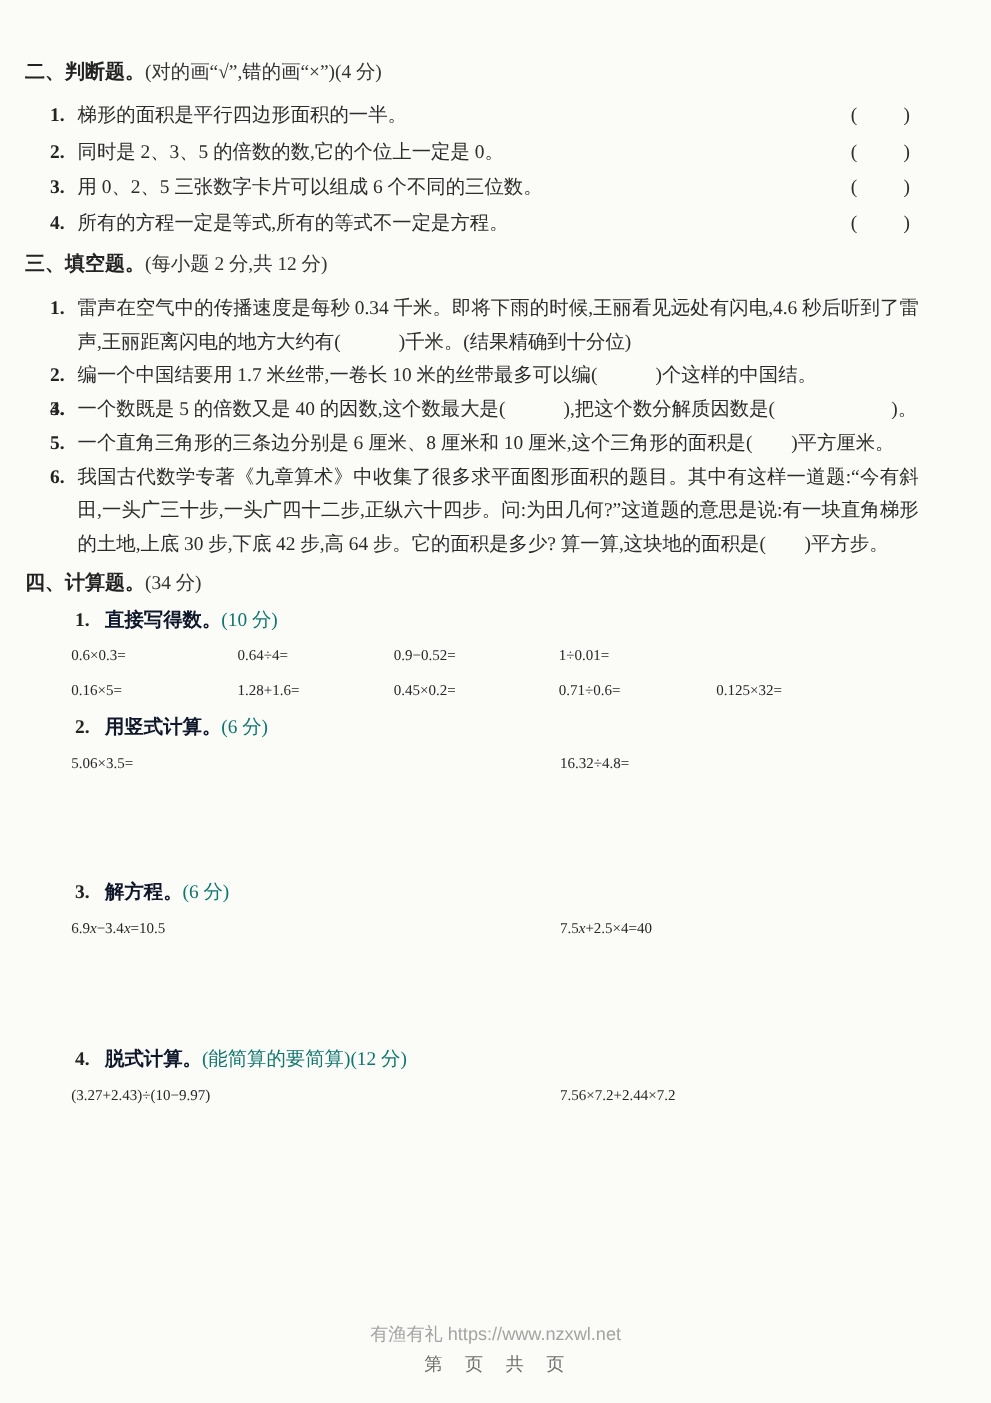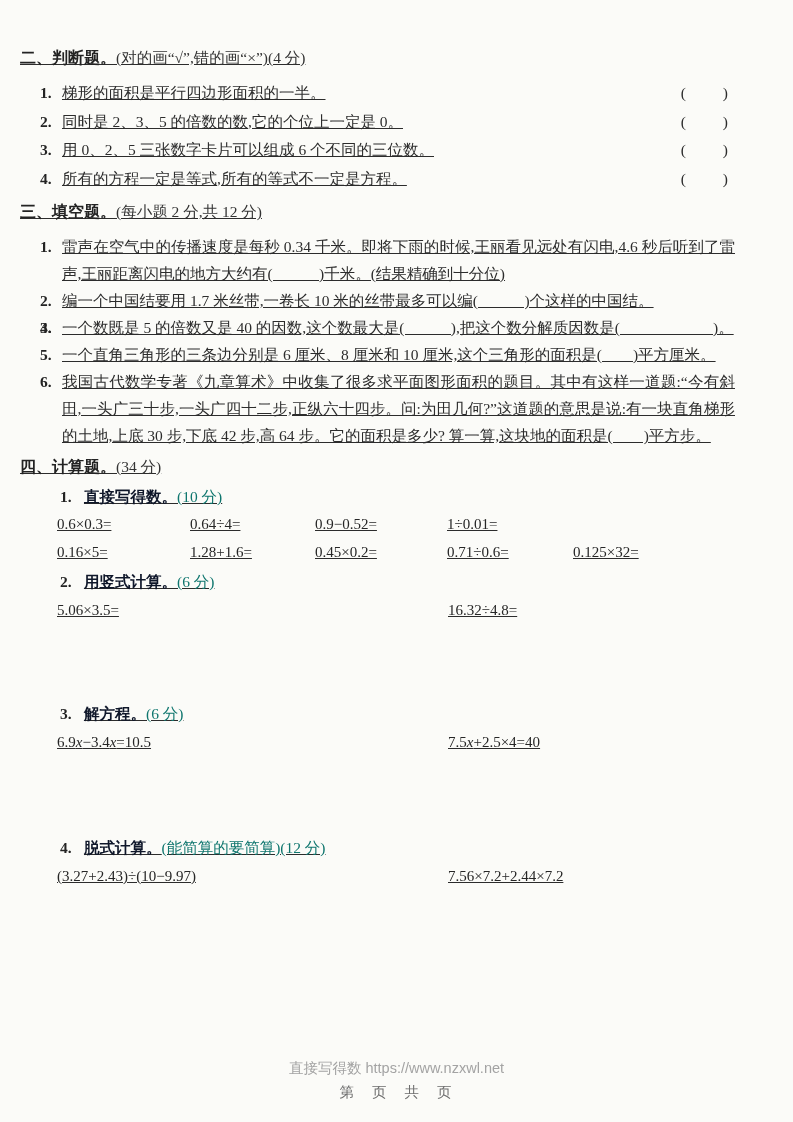--- a/index.html
+++ b/index.html
@@ -9,21 +9,20 @@
     color:#2c2c2c;
     font-family:"Liberation Serif","DejaVu Serif",serif;
     font-size:15.5px;
     overflow:hidden;
   }
   .page{
     position:relative;
     width:793px;height:1122px;
     box-sizing:border-box;
     padding:46px 58px 0 20px;
-    text-decoration:underline;
   }
   
   .sec-h{
     margin:0 0 9px 0;
     font-size:16px;
     line-height:24px;
     font-weight:400;
   }
   .sec-title{
     font-family:"Liberation Sans","DejaVu Sans",sans-serif;
@@ -84,21 +83,21 @@
     margin-left:22px;
   }
   .sub-note{color:#0f766e;}
   .mental-grid{
     display:grid;
     grid-template-columns:133px 125px 132px 126px auto;
     padding-left:37px;
     line-height:27.5px;
   }
   .expr{
-    font-size:15px;
+    font-size:12px;
     color:#262626;
   }
   .two-col{
     display:grid;
     grid-template-columns:391px auto;
     padding-left:37px;
     line-height:28px;
   }
   .gap-vertical{margin-bottom:76px;}
   .gap-equations{margin-bottom:78px;}
@@ -224,17 +223,17 @@
     <div class="sub-label">
       <span class="sub-num">4.</span><span class="sub-name">脱式计算。</span><span class="sub-note">(能简算的要简算)(12 分)</span>
     </div>
     <div class="two-col">
       <span class="expr">(3.27+2.43)÷(10−9.97)</span>
       <span class="expr">7.56×7.2+2.44×7.2</span>
     </div>
   </section>
 
   <div class="footer">
-    <div class="footer-site">直接写得数 https://www.nzxwl.net</div>
+    <div class="footer-site">有渔有礼 https://www.nzxwl.net</div>
     <div class="footer-page">第 页 共 页</div>
   </div>
 
 </div>
 
 </body></html>

